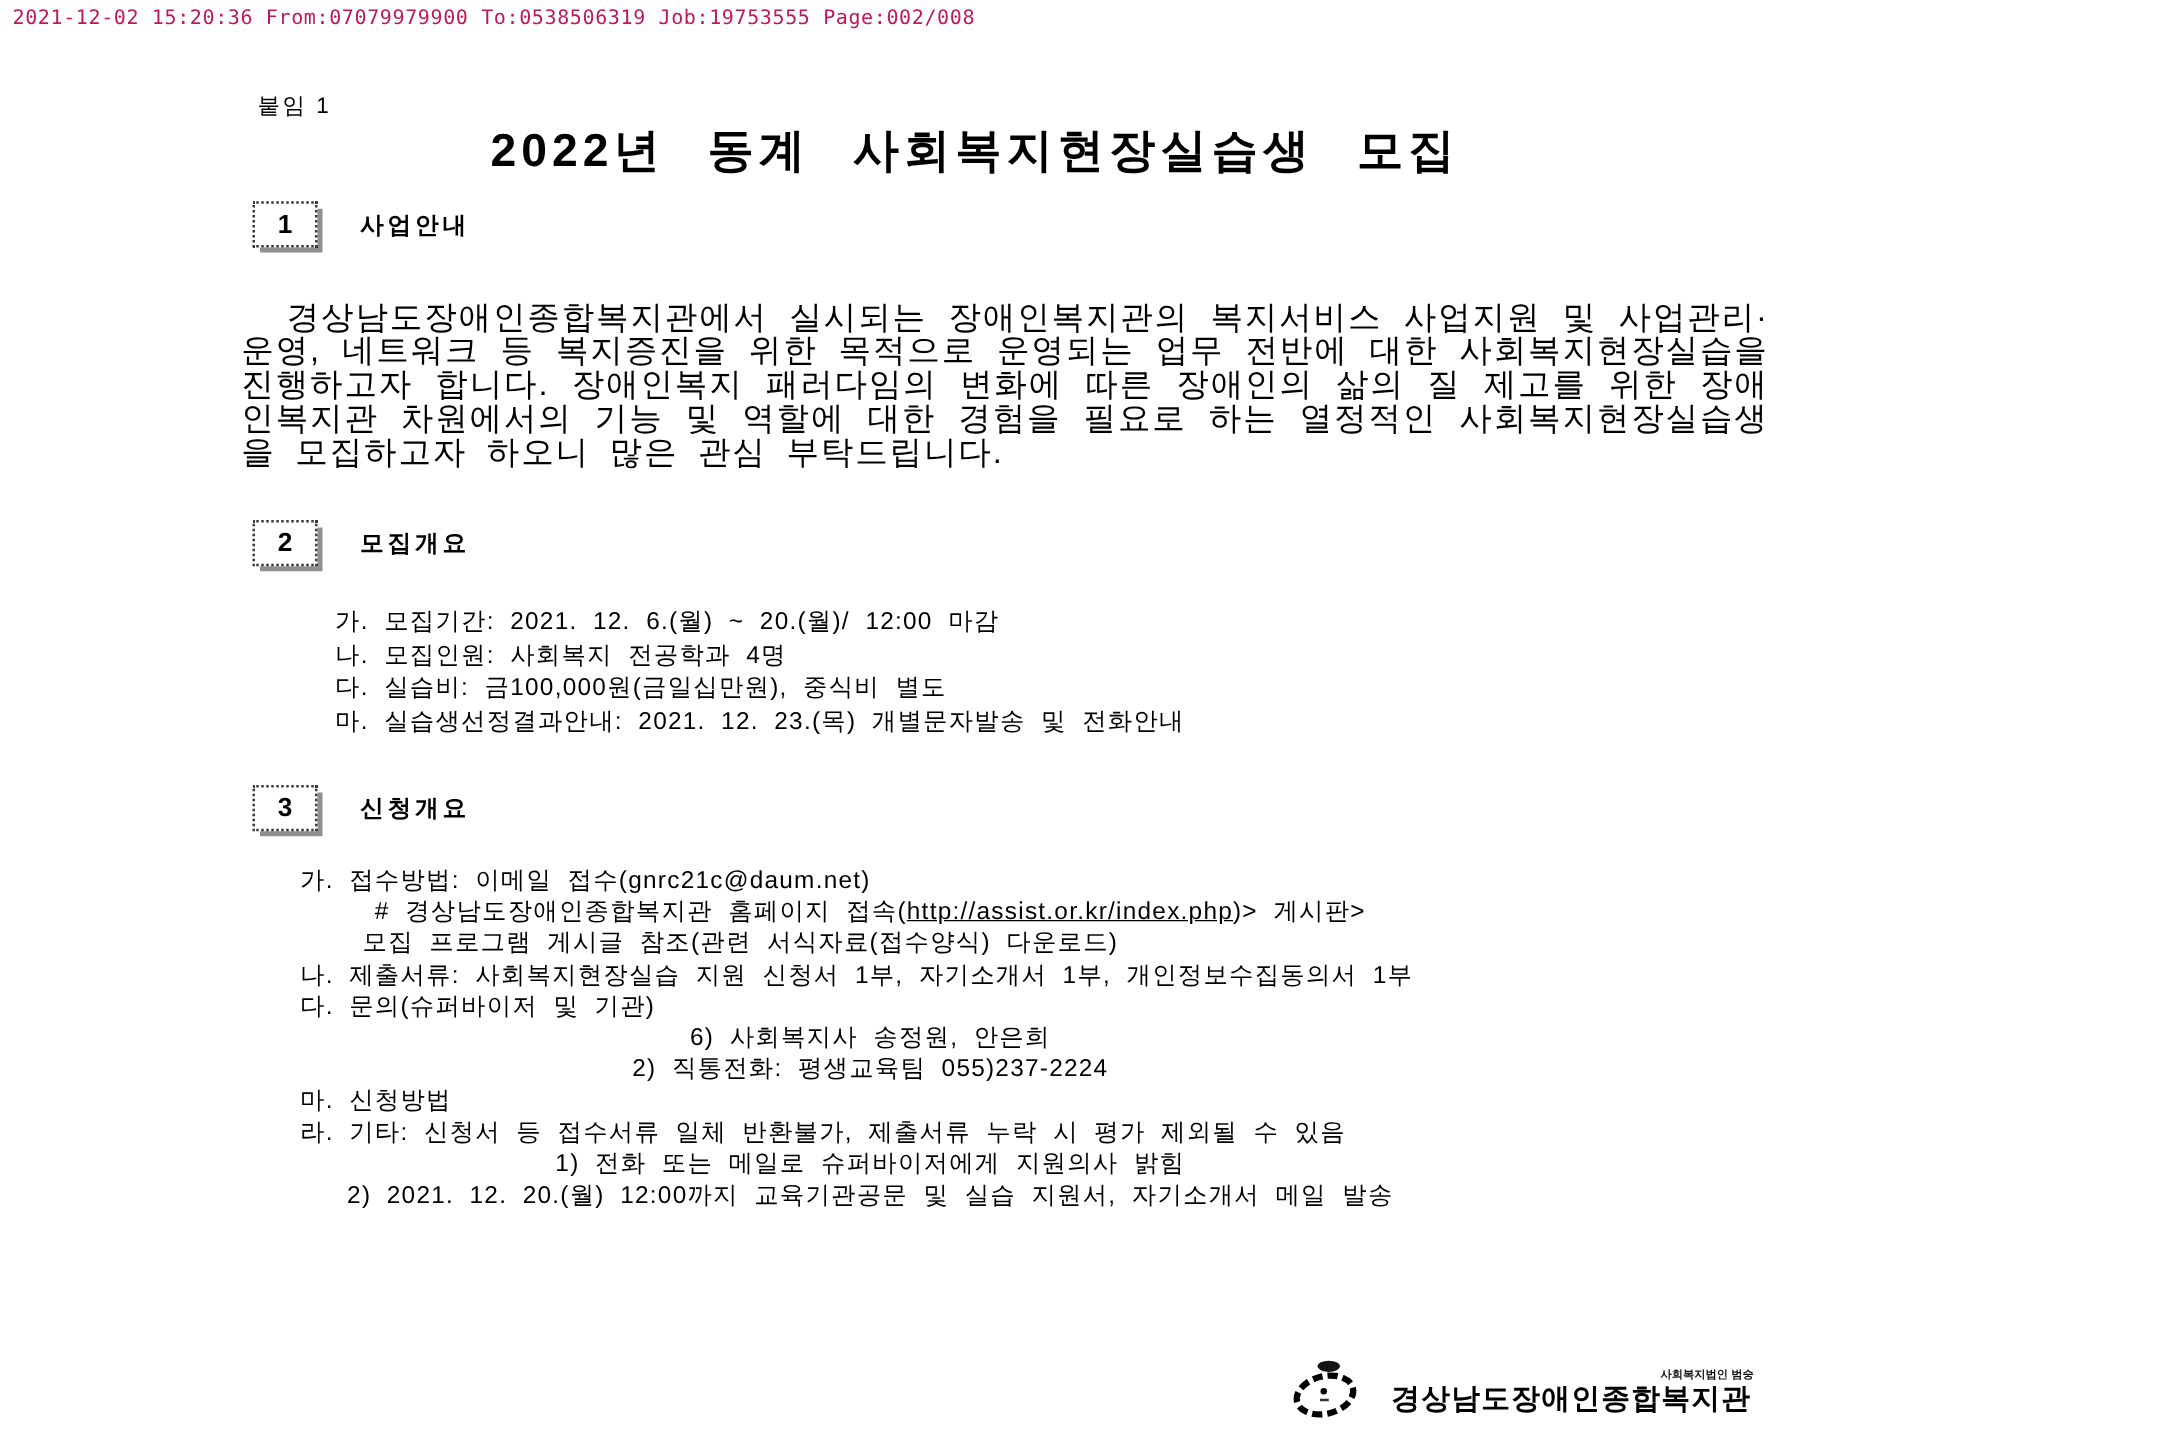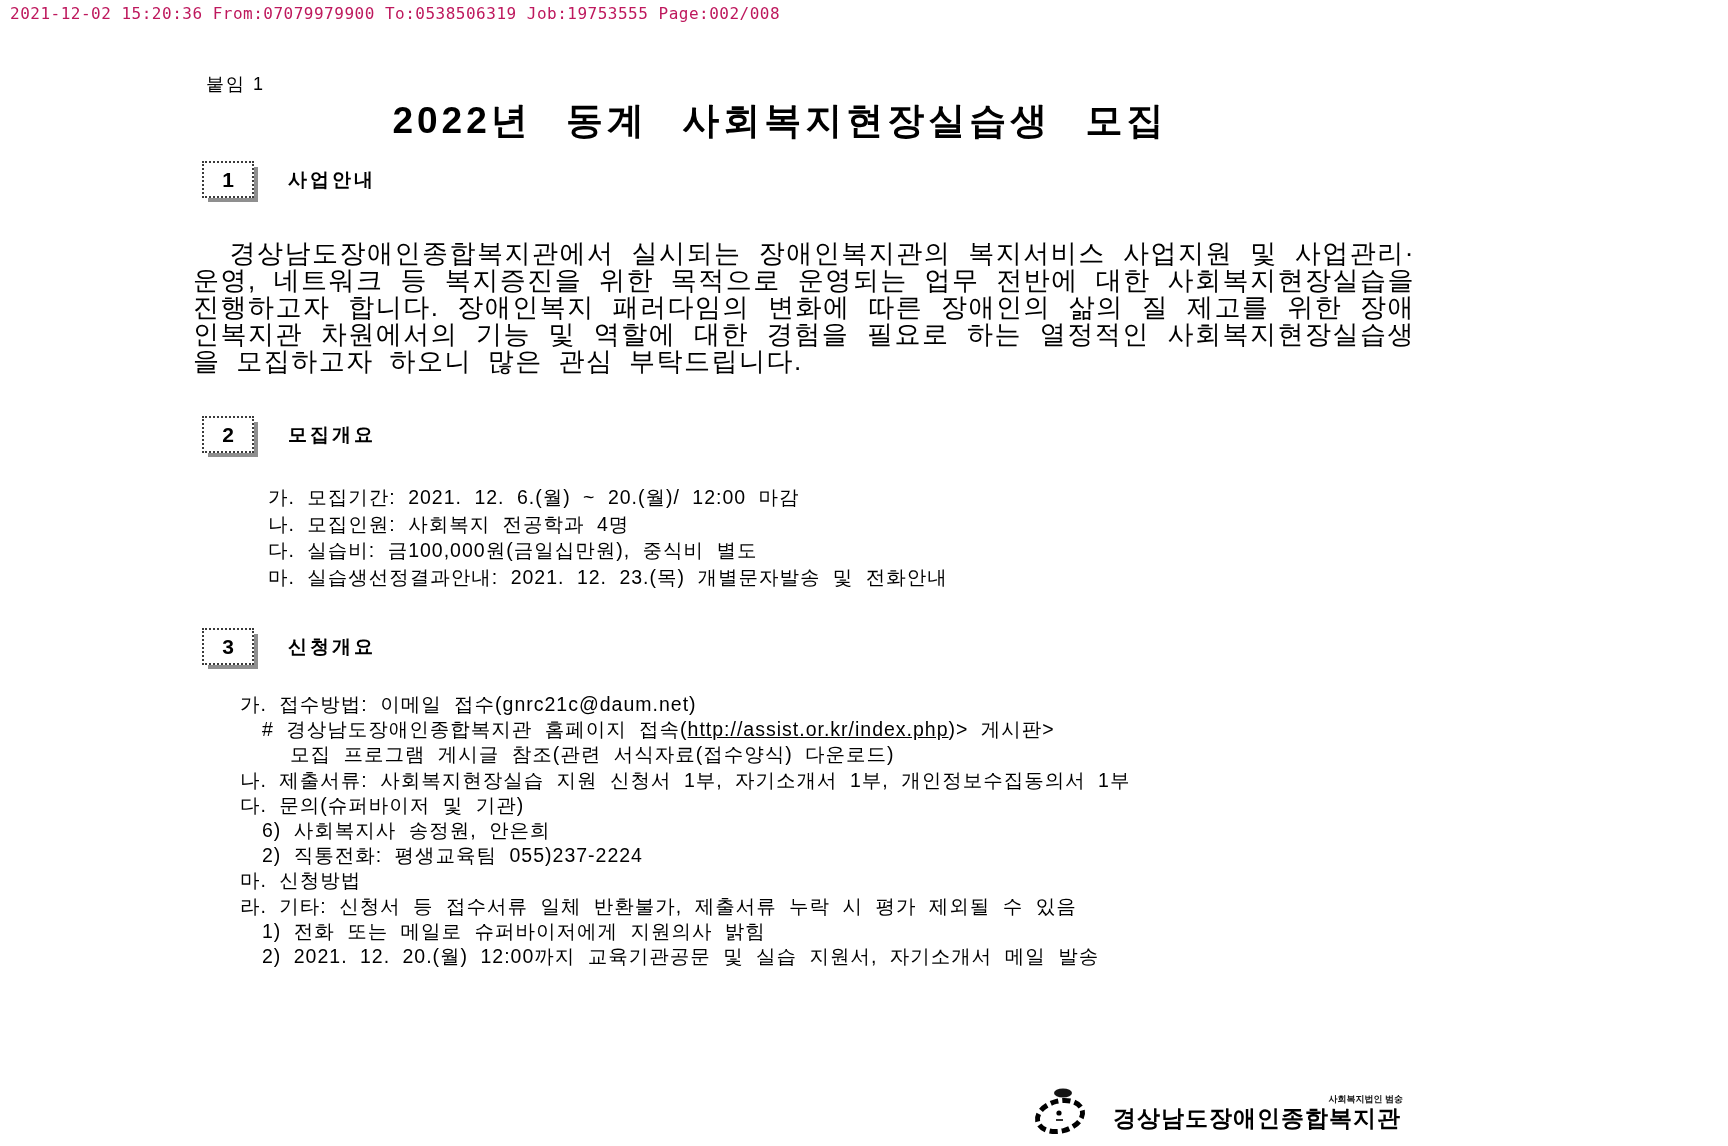--- a/index.html
+++ b/index.html
@@ -46,21 +46,21 @@
   .paragraph {
     position:absolute; left:193px; top:240px; width:1222px;
     font-size:26px; line-height:27px;
     text-align:justify; letter-spacing:1.5px; word-spacing:7px;
     text-indent:1.4em;
   }
 
   .doc-list { position:absolute; font-size:19.5px; letter-spacing:1px; word-spacing:6px; white-space:nowrap; }
   .list-2 { left:240px; top:484px; line-height:26.5px;margin-left:28px; }
   .list-3 { left:240px; top:692px; line-height:25.2px; }
-  .ind-1 { padding-left:22px; }
+  .ind-1 { padding-left:22px;text-align:center; }
   .ind-2 { padding-left:50px; }
 
   .link { text-decoration:underline; color:#000; cursor:pointer; }
 
   .footer { position:absolute; left:1032px; top:1086px; display:flex; align-items:flex-end; gap:19px; }
   .footer-org { position:relative; font-size:23px; font-weight:bold; letter-spacing:1px; white-space:nowrap; padding-bottom:2px; }
   .footer-small {
     position:absolute; top:-10px; right:-2px;
     font-size:9px; font-weight:bold; letter-spacing:0; color:#111;
   }

